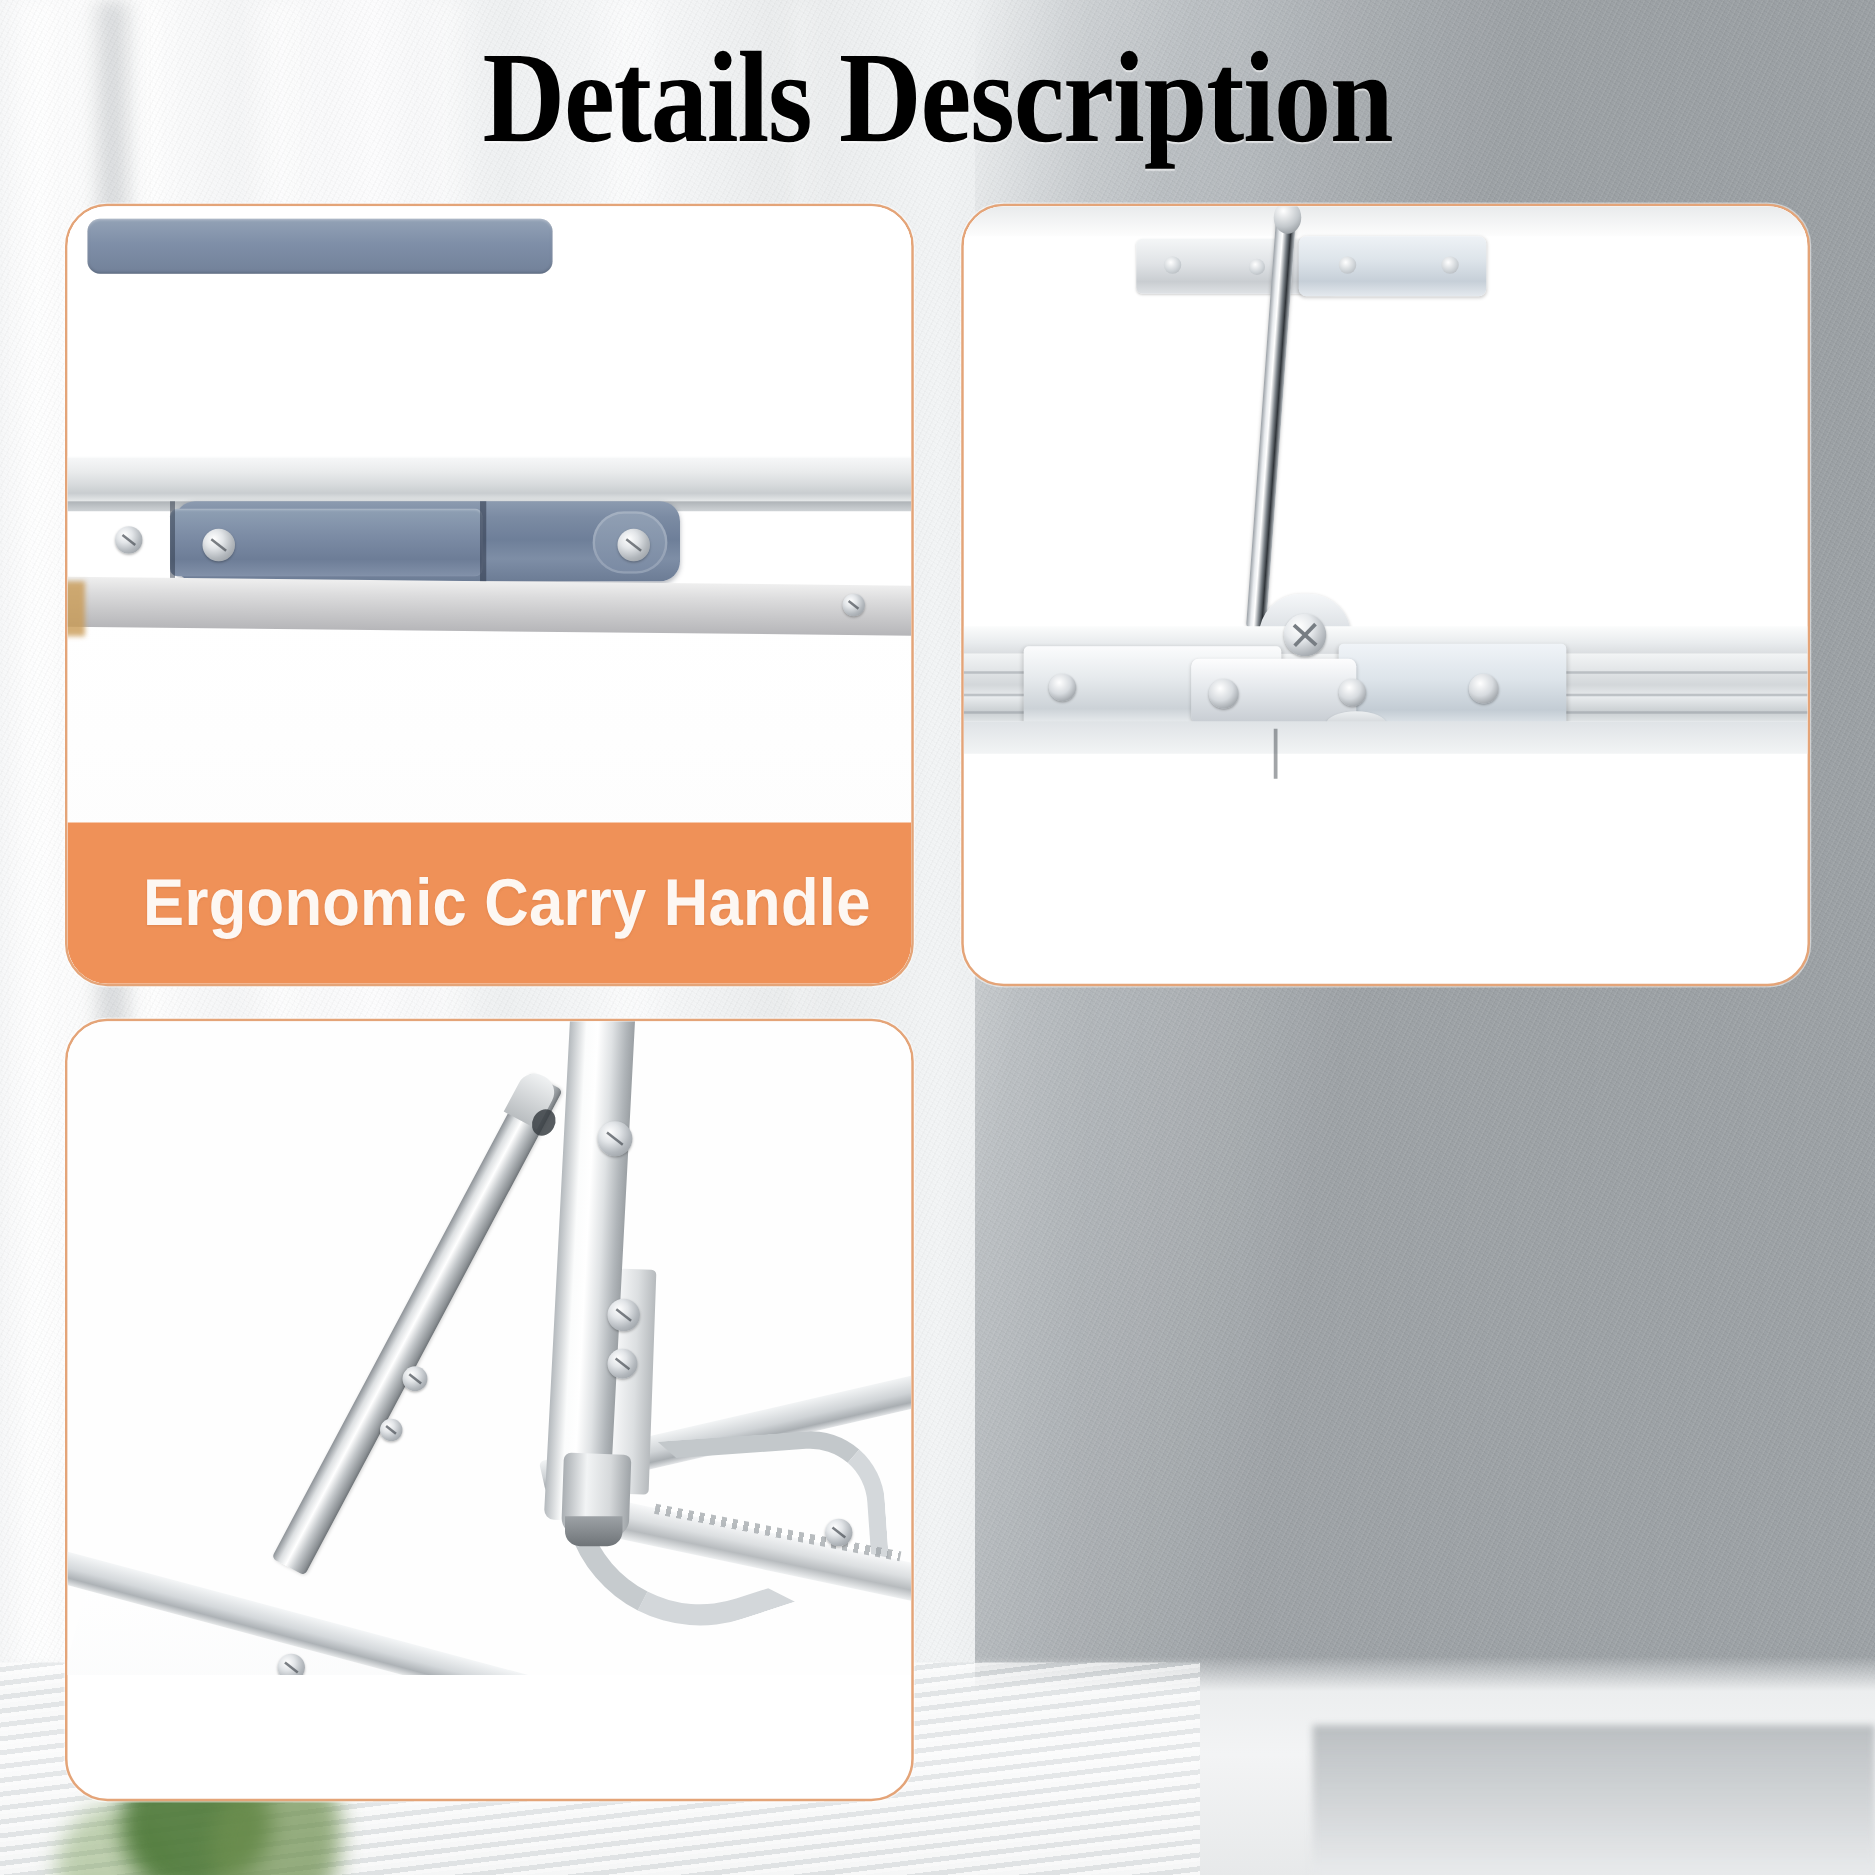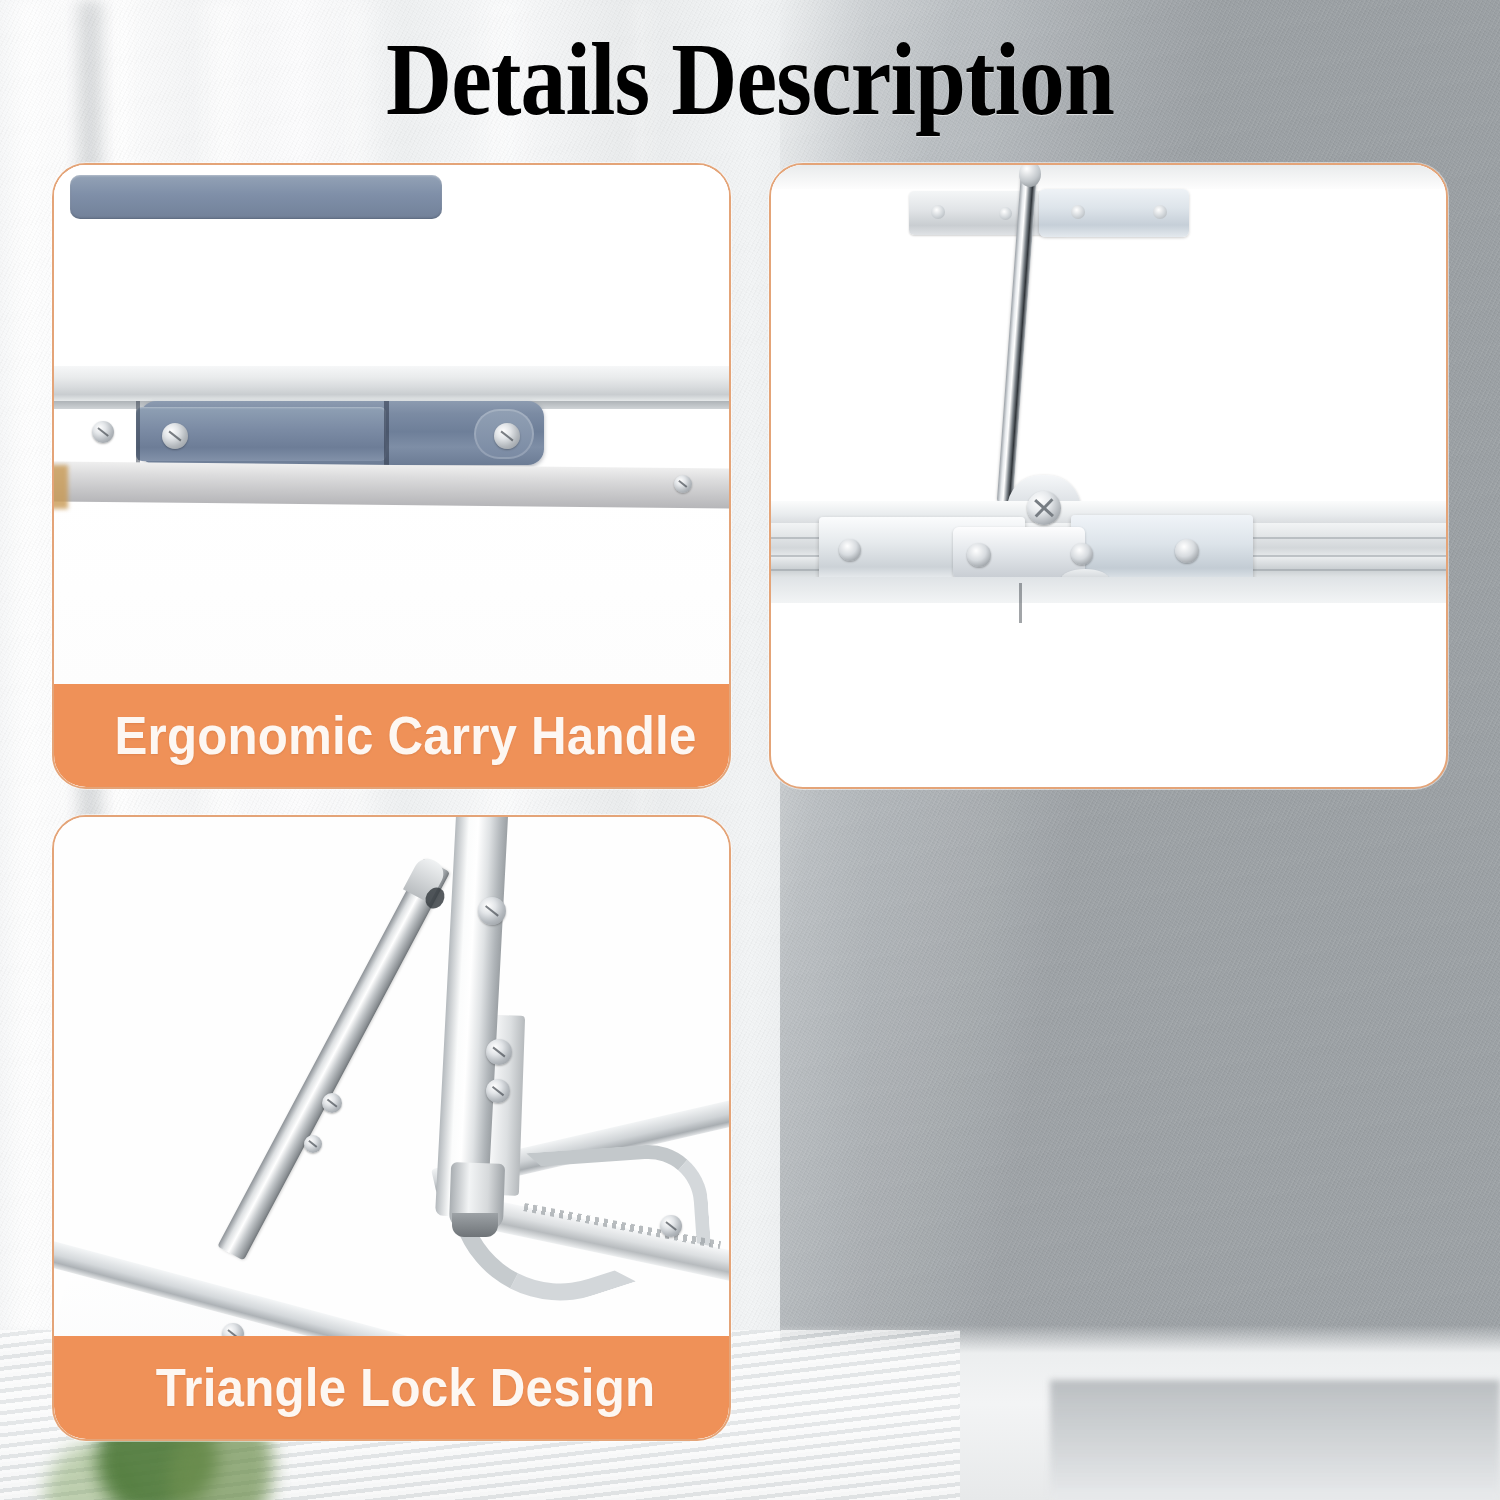--- a/index.html
+++ b/index.html
@@ -83,21 +83,21 @@
     gap:26px 38px;z-index:3;
   }
   .card{
     position:relative;border:2px solid #e3a madeleine;
     border:2px solid #e4a478;border-radius:34px;overflow:hidden;
     background:#ffffff;
     box-shadow:0 0 0 1px rgba(255,255,255,.5);
   }
   .photo{position:absolute;left:0;top:0;right:0;height:523px;overflow:hidden;background:#ffffff;}
   .caption{
-    position:absolute;left:0;right:0;bottom:0;height:103px;
+    position:absolute;left:0;right:0;bottom:0;height:129px;
     background:#ef9158;display:flex;align-items:center;
     border-radius:0 0 32px 32px;
     padding-left:28px;
   }
   .caption-text{
     color:#fdf7f2;font-size:53px;font-weight:600;letter-spacing:.2px;
     width:100%;text-align:center;transform:scaleX(.93);
     font-family:"Liberation Sans", sans-serif;
     text-shadow:0 1px 2px rgba(150,70,25,.18);
     white-space:nowrap;
@@ -488,18 +488,15 @@
       <div class="screw p4-dp3"></div>
       <div class="p4-bracket"></div>
       <div class="p4-leg"></div>
       <div class="p4-legfoot"></div>
       <div class="p4-cap"></div>
       <div class="screw p4-sc1"></div>
       <div class="screw p4-sc2"></div>
       <div class="screw p4-sc3"></div>
       <div class="screw p4-screwframe"></div>
     </div>
-    <div class="caption">
-      <span class="caption-text">Triangle Lock Design</span>
-    </div>
   </div>
 
 </div>
 
 </body></html>

